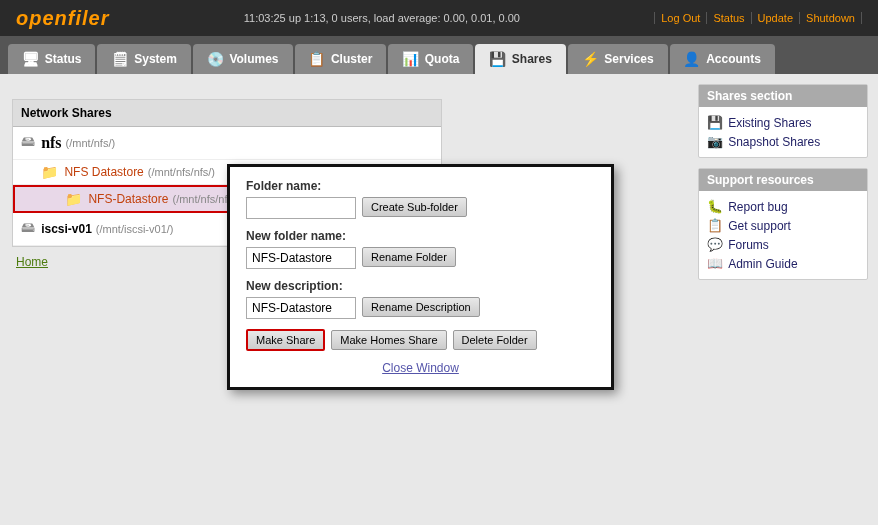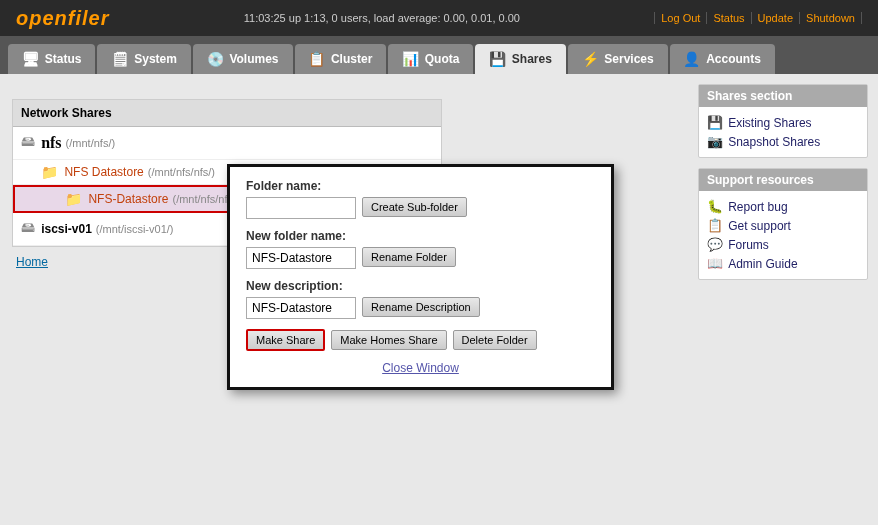--- a/index.html
+++ b/index.html
@@ -198,21 +198,21 @@
       gap: 5px;
       color: #226;
       text-decoration: none;
       font-size: 12px;
       padding: 2px 0;
       cursor: pointer;
     }
     .sidebar-link-icon { font-size: 13px; }
 
     .home-link {
-      color: #0369a1;
+      color: #4d7c0f;
       text-decoration: underline;
       font-size: 12px;
       cursor: pointer;
     }
   </style>
 </head>
 <body>
 
 <div class="header-bar">
   <div class="header-logo">

